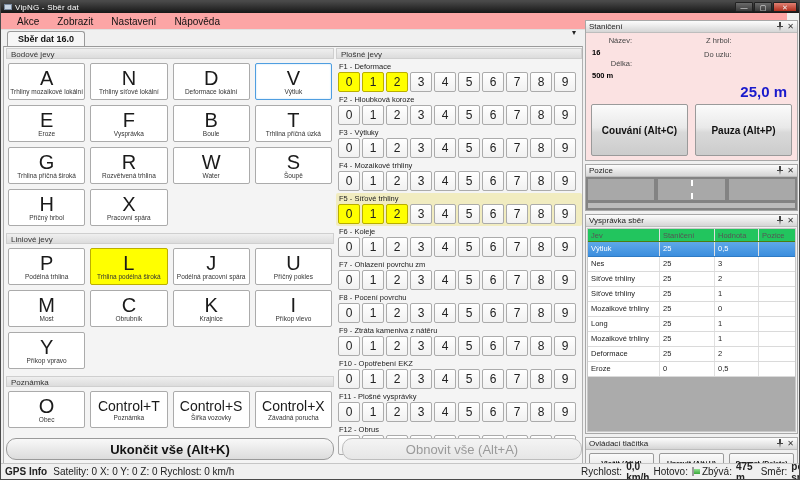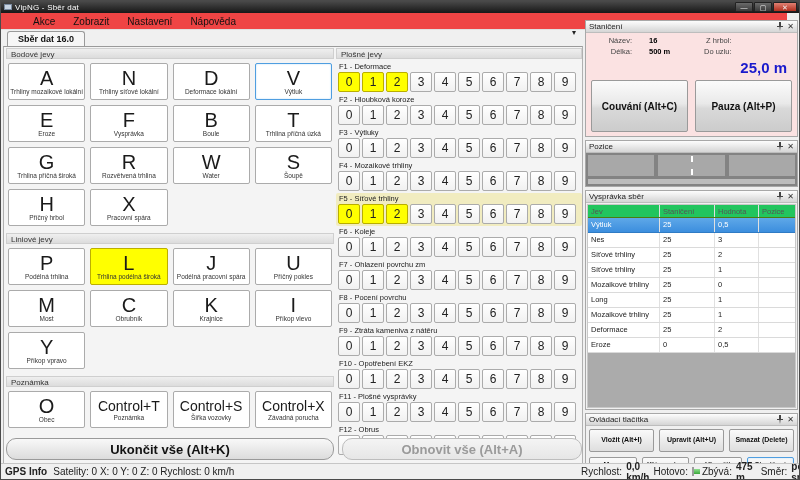--- a/index.html
+++ b/index.html
@@ -7,21 +7,21 @@
   .window{position:relative;width:800px;height:480px;background:#f0f0f0;overflow:hidden;border:1px solid #4a4a4a;}
 
   
   .titlebar{position:absolute;left:0;top:0;right:0;height:12px;background:linear-gradient(#4a4a4a,#171717);display:flex;align-items:center;padding:0 3px;color:#fff;}
   .titlebar .ttl{font-size:8px;margin-left:3px;letter-spacing:.2px;}
   .winbtns{position:absolute;right:2px;top:1px;display:flex;gap:1px;}
   .wb{width:18px;height:10px;font-size:7px;line-height:9px;text-align:center;color:#eee;background:linear-gradient(#6b6b6b,#3a3a3a);border:1px solid #222;border-radius:1px;}
   .wb.close{background:linear-gradient(#e08173,#b12e1d);width:24px;}
 
   
-  .menubar{position:absolute;left:0;top:12px;right:12px;height:17px;background:#ef4444;display:flex;align-items:center;padding-left:24px;gap:2px;border-bottom:1px solid #e0e0e0;}
+  .menubar{position:absolute;left:0;top:12px;right:12px;height:17px;background:#fca5a5;display:flex;align-items:center;padding-left:8px;gap:2px;border-bottom:1px solid #e0e0e0;}
   .menu-item{font-size:10px;color:#111;padding:1px 8px;}
 
   
   .tabstrip{position:absolute;left:0;top:29px;right:0;height:16px;}
   .tab{position:absolute;left:6px;top:1px;height:16px;padding:2px 10px 0;font-size:9px;font-weight:bold;color:#111;background:#f6f6f6;border:1px solid #9a9a9a;border-bottom:none;border-radius:3px 3px 0 0;}
   .mid-chevron{position:absolute;left:571px;top:27px;font-size:8px;color:#222;}
 
   
   .tabpage{position:absolute;left:2px;top:45px;width:580px;height:418px;border:1px solid #b0b0b0;border-top:1px solid #9a9a9a;background:#f4f4f4;}
   .col-left{position:absolute;left:2px;top:0;width:328px;}
@@ -42,36 +42,36 @@
   .frow.hl{background:#f1ecc0;}
   .flabel{font-size:7.5px;color:#222;margin:0 0 1px 1px;white-space:nowrap;}
   .fdigits{display:flex;gap:2px;}
   .dbtn{width:22px;height:20px;background:linear-gradient(#ffffff,#f1f1f1);border:1px solid #ababab;border-radius:2px;font-size:12px;color:#222;display:flex;align-items:center;justify-content:center;}
   .dbtn.on{background:#ffff00;border-color:#b9ae00;}
 
   
   .bottom-row{position:absolute;left:2px;bottom:3px;width:576px;display:flex;gap:8px;}
   .bigbtn{height:22px;background:linear-gradient(#f8f8f8,#dcdcdc);border:1px solid #9a9a9a;border-radius:10px;font-size:13px;font-weight:bold;color:#111;display:flex;align-items:center;justify-content:center;}
   .bigbtn.b1{width:328px;}
-  .bigbtn.b2{width:240px;color:#9a9a9a;font-weight:bold;background:linear-gradient(#f4f4f4,#e6e6e6);border-color:#bdbdbd;}
+  .bigbtn.b2{width:240px;color:#9a9a9a;font-weight:normal;background:linear-gradient(#f4f4f4,#e6e6e6);border-color:#bdbdbd;}
 
   
   .col-right{position:absolute;left:584px;top:19px;width:213px;}
   .panel{border:1px solid #a8a8a8;background:#f0f0f0;margin-bottom:3px;}
   .phead{height:12px;background:linear-gradient(#fdfdfd,#d5d5d5);border-bottom:1px solid #bdbdbd;display:flex;align-items:center;padding:0 3px;}
   .phead .ptitle{font-size:8px;color:#222;flex:1;}
   .hicons{display:flex;align-items:center;gap:3px;}
   .hicons svg{display:block;}
   .hicons .x{font-size:8px;line-height:8px;color:#333;}
 
   
   .stat-body{background:#fbe2e2;padding:2px 2px 4px;}
   .stat-grid{display:flex;font-size:7.5px;color:#333;padding:1px 4px;}
   .stat-col{flex:1;display:flex;flex-direction:column;gap:2px;}
-  .stat-line{display:flex;gap:17px;}
+  .stat-line{display:flex;gap:3px;flex-direction:column;}
   .stat-line .lab{width:40px;text-align:right;color:#444;}
   .stat-line .val{font-weight:bold;color:#000;}
   .stat-value{font-size:15px;font-weight:bold;color:#1a1acc;text-align:right;padding:2px 8px 4px 0;}
   .stat-btns{display:flex;gap:7px;padding:0 3px;}
   .graybtn{flex:1;height:52px;background:linear-gradient(#fbfbfb,#e9e9e9 45%,#d9d9d9 55%,#cccccc);border:1px solid #9a9a9a;border-radius:2px;font-size:10px;font-weight:bold;color:#111;display:flex;align-items:center;justify-content:center;}
 
   
   .road{height:33px;background:#838383;padding:2px;position:relative;}
   .road-top{display:flex;gap:4px;height:21px;}
   .road-seg{flex:1;background:#a8a8a8;position:relative;}

